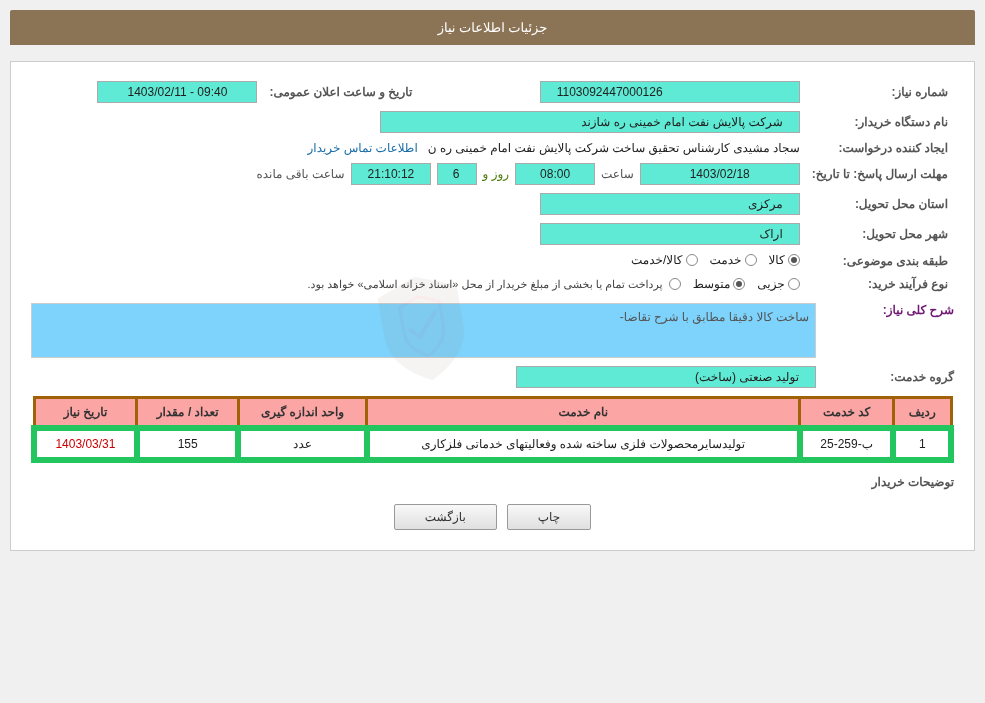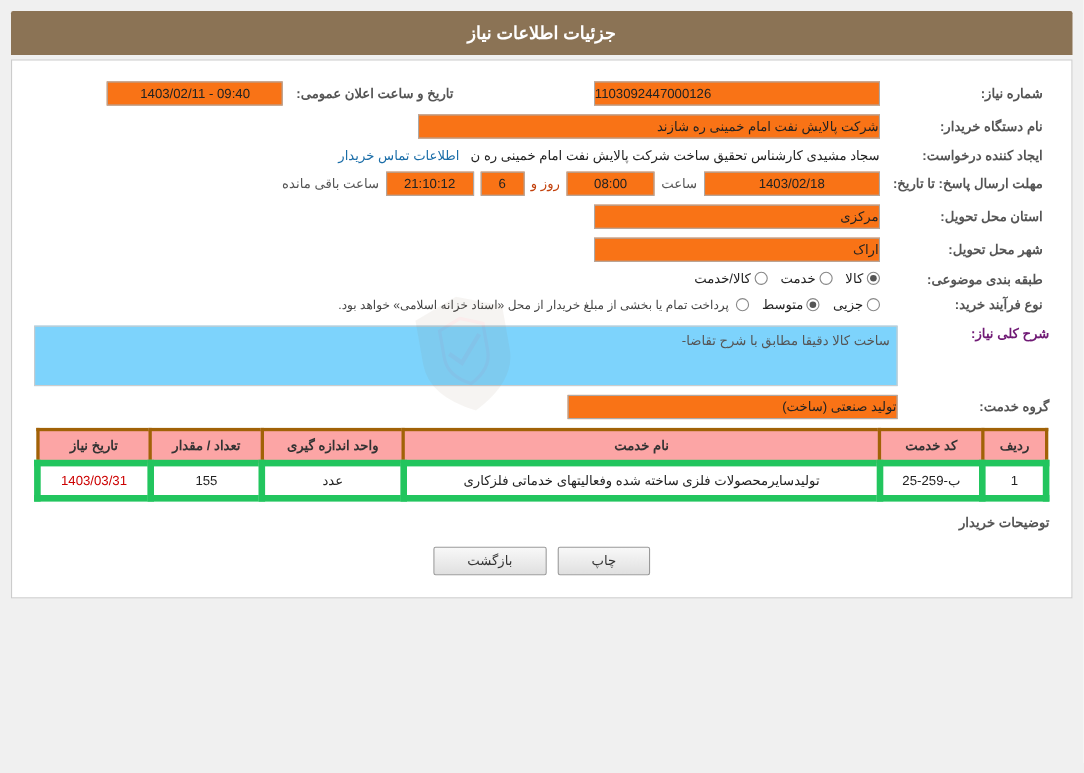--- a/index.html
+++ b/index.html
@@ -14,24 +14,24 @@
       width: 985px;
       min-height: 703px;
       background: #f0f0f0;
       padding: 10px;
     }
     .header-bar {
       background: #8b7355;
       color: #fff;
       text-align: center;
       padding: 10px 0;
-      font-size: 16px;
-      font-weight: bold;
+      font-size: 13px;
+      font-weight: normal;
       border-radius: 2px 2px 0 0;
-      margin-bottom: 4px;
+      margin-bottom: 16px;
     }
     .main-card {
       background: #fff;
       border: 1px solid #ccc;
       padding: 15px 20px;
     }
     .info-table {
       width: 100%;
       border-collapse: collapse;
       margin-bottom: 8px;
@@ -45,22 +45,22 @@
       font-weight: bold;
       white-space: nowrap;
       text-align: right;
       width: 130px;
     }
     .value-cell {
       text-align: right;
     }
     .input-box {
       border: 1px solid #aaa;
-      background: #f97316;
-      padding: 3px 0;
+      background: #5eead4;
+      padding: 3px 16px;
       min-height: 22px;
       display: inline-block;
       text-align: right;
     }
     .input-wide {
       width: 260px;
     }
     .input-medium {
       width: 160px;
     }
@@ -217,21 +217,21 @@
         </td>
       </tr>
 
       <tr>
         <td class="label-cell">مهلت ارسال پاسخ: تا تاریخ:</td>
         <td class="value-cell" colspan="4">
           <div class="inline-row">
             <div class="input-box input-medium" style="text-align:center;">1403/02/18</div>
             <span style="color:#555;">ساعت</span>
             <div class="input-box input-small" style="text-align:center;">08:00</div>
-            <span style="color:#c2410c;">روز و</span>
+            <span style="color:#4d7c0f;">روز و</span>
             <div class="input-box" style="width:40px;text-align:center;">6</div>
             <div class="input-box input-small" style="text-align:center;direction:ltr;">21:10:12</div>
             <span style="color:#555;">ساعت باقی مانده</span>
           </div>
         </td>
       </tr>
 
       <tr>
         <td class="label-cell">استان محل تحویل:</td>
         <td class="value-cell" colspan="4">

